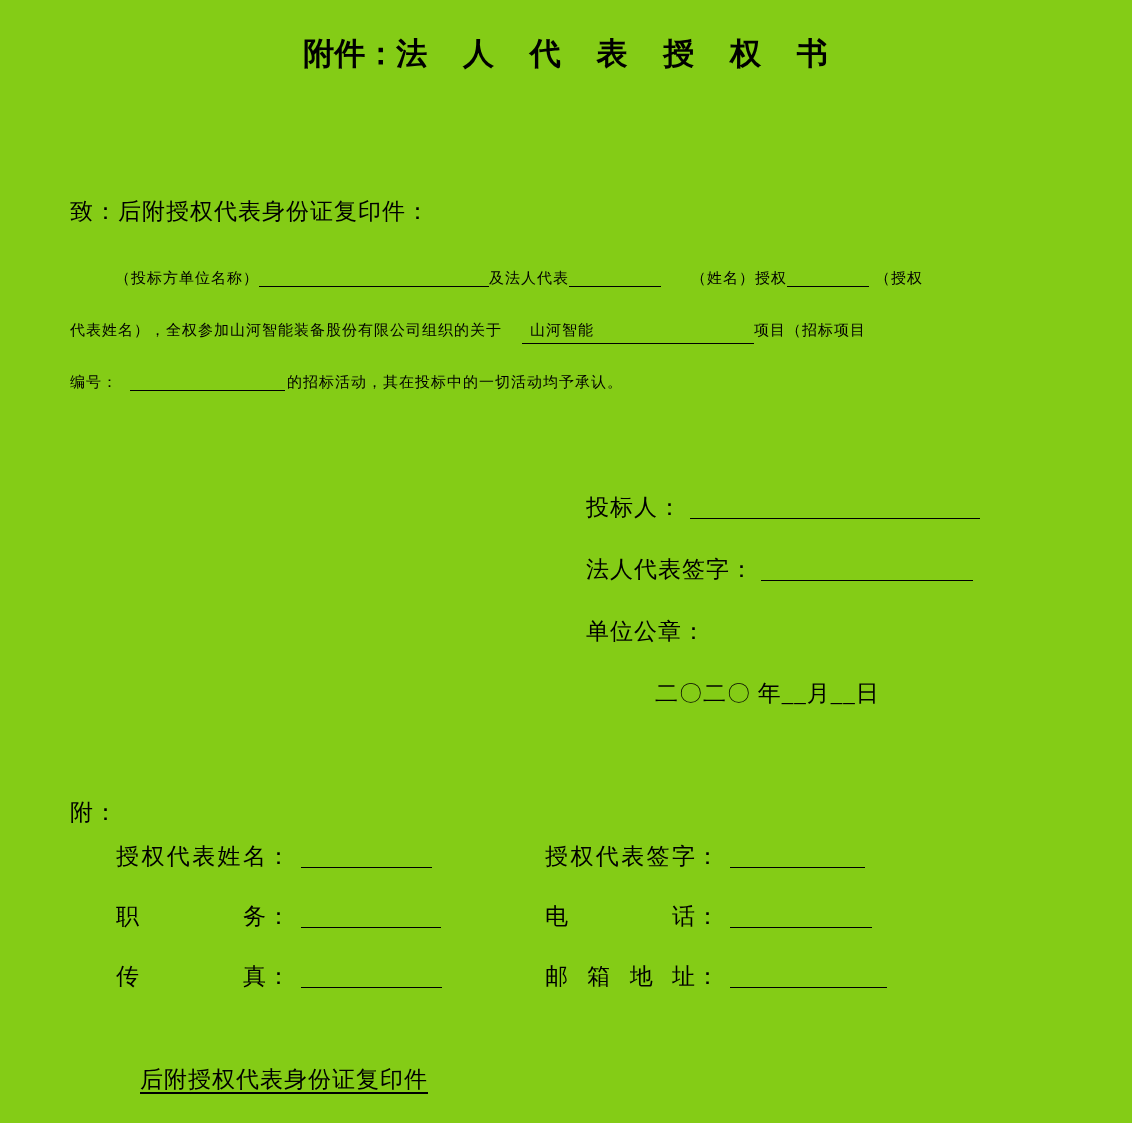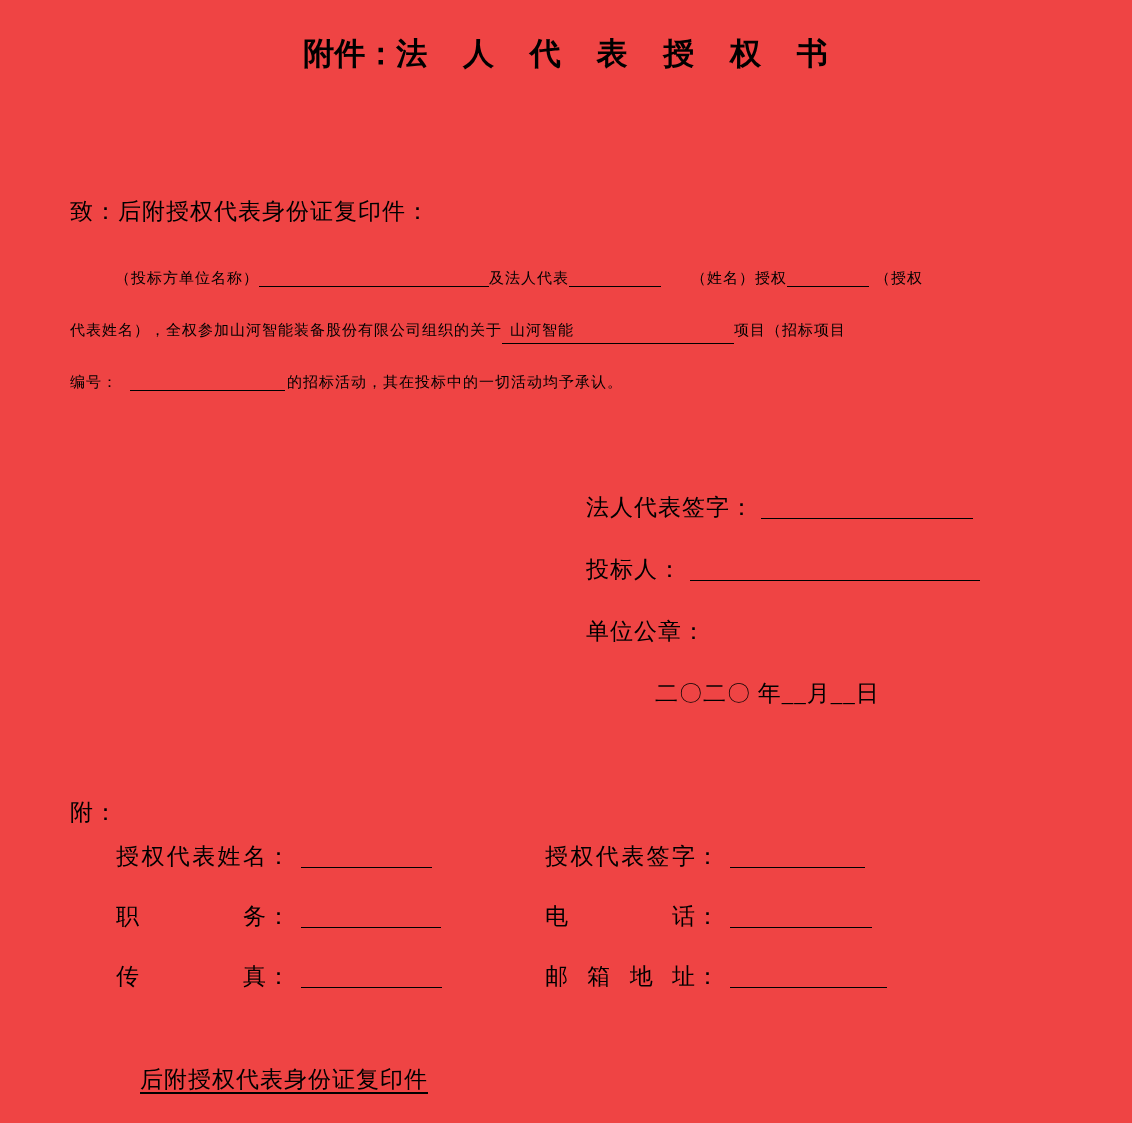--- a/index.html
+++ b/index.html
@@ -1,20 +1,20 @@
 <!DOCTYPE html>
 <html><head>
 <meta charset="utf-8">
 <style>
   html,body{margin:0;padding:0;background:#ffffff;}
   .page{
     position:relative;
     width:1132px;
     height:1123px;
-    background:#ef4444;
+    background:#84cc16;
     color:#000000;
     font-family:"Liberation Serif","DejaVu Serif",serif;
     overflow:hidden;
   }
   
   .title{
     position:absolute;top:33px;left:0;width:100%;
     text-align:center;font-size:31px;font-weight:bold;
     white-space:nowrap;
   }
@@ -32,21 +32,21 @@
   .blank{
     display:inline-block;border-bottom:1.5px solid #000;
     height:24px;vertical-align:-4px;
   }
   .blank-filled{
     display:inline-block;border-bottom:1.5px solid #000;
     height:27px;line-height:27px;vertical-align:baseline;
     padding-left:8px;box-sizing:border-box;white-space:nowrap;
   }
   .b230{width:230px;} .b92{width:92px;margin-right:30px;} .b82{width:82px;margin-right:6px;}
-  .b232{width:232px;margin-left:0;} .b155{width:155px;margin-left:12px;margin-right:2px;}
+  .b232{width:232px;margin-left:20px;} .b155{width:155px;margin-left:12px;margin-right:2px;}
   .b290{width:290px;margin-left:8px;} .b212{width:212px;margin-left:7px;}
   .bl131{width:131px;margin-left:10px;} .bl135{width:135px;margin-left:10px;}
   .bl140{width:140px;margin-left:10px;} .bl142{width:142px;margin-left:10px;}
   .bl141{width:141px;margin-left:10px;} .bl157{width:157px;margin-left:10px;}
   
   .sig{position:absolute;top:494px;left:586px;font-size:23px;letter-spacing:1px;}
   .sig-row{height:27px;line-height:27px;margin-bottom:35px;white-space:nowrap;}
   .sig-date{margin-left:69px;}
   
   .attach-heading{position:absolute;top:797px;left:70px;font-size:23px;letter-spacing:1px;}
@@ -86,24 +86,24 @@
     <div class="pline">
       <span>代表姓名），全权参加山河智能装备股份有限公司组织的关于</span><span class="blank-filled b232"><span>山河智能</span></span><span>项目（招标项目</span>
     </div>
     <div class="pline">
       <span>编号：</span><span class="blank b155"></span><span>的招标活动，其在投标中的一切活动均予承认。</span>
     </div>
   </div>
 
   <div class="sig">
     <div class="sig-row">
-      <span>法人代表签字：</span><span class="blank b212"></span>
+      <span>投标人：</span><span class="blank b290"></span>
     </div>
     <div class="sig-row">
-      <span>投标人：</span><span class="blank b290"></span>
+      <span>法人代表签字：</span><span class="blank b212"></span>
     </div>
     <div class="sig-row">
       <span>单位公章：</span>
     </div>
     <div class="sig-row sig-date">二〇二〇 年__月__日</div>
   </div>
 
   <div class="attach-heading">附：</div>
 
   <div class="attach-rows">

